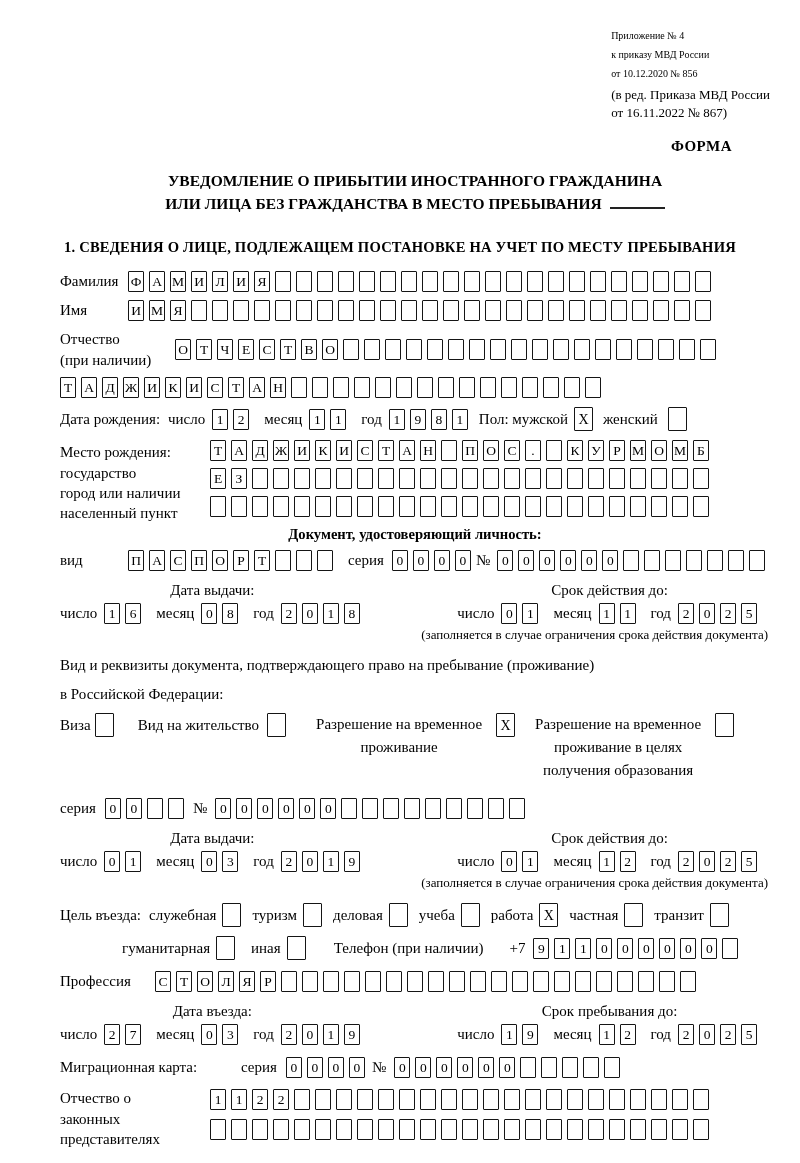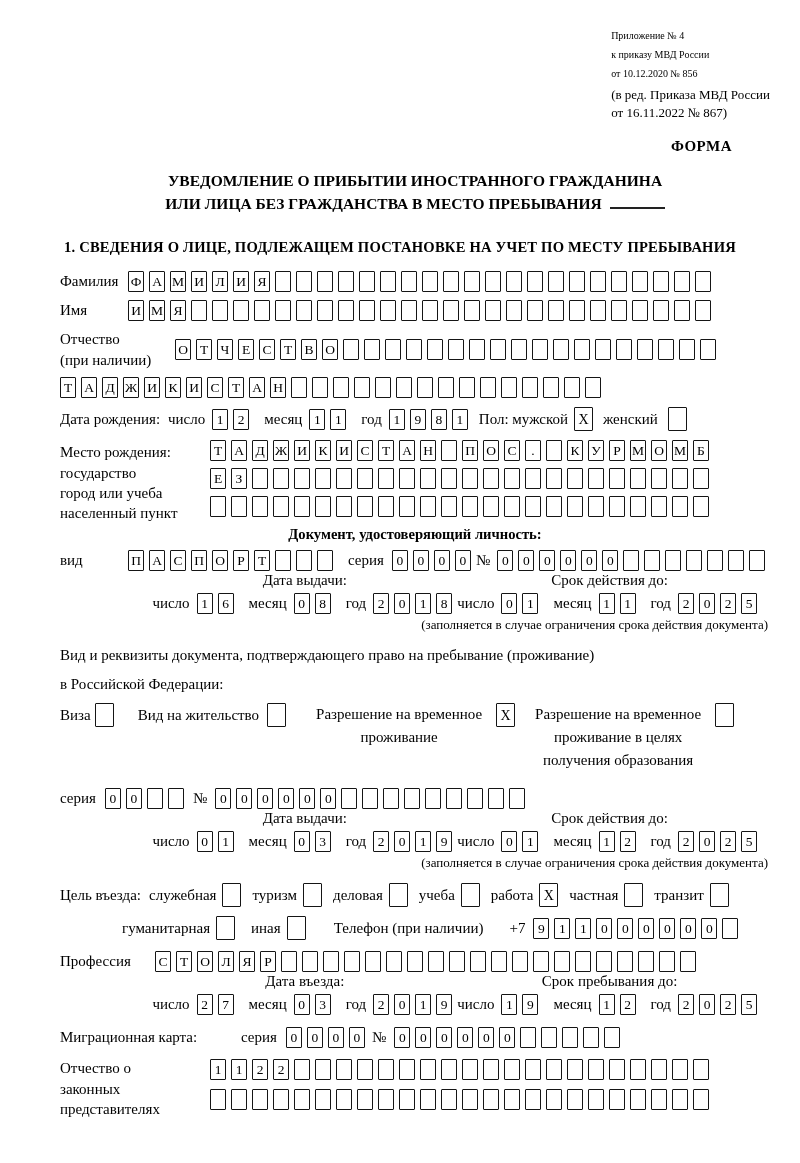--- a/index.html
+++ b/index.html
@@ -31,21 +31,21 @@
     width:14px;height:19px;border:1.6px solid #151515;margin-right:5px;
     display:inline-flex;align-items:center;justify-content:center;
     font-size:13.5px;line-height:19px;flex-shrink:0;background:#fff;border-radius:1px;
   }
   .checkbox{width:17px;height:22px;font-size:14px;margin-right:0;}
   .w68{width:68px;} .w115{width:115px;} .w150{width:150px;} .w95{width:95px;} .w165{width:165px;}
   .stackrows .boxrun{margin-bottom:7px;display:flex;}
   .mt2{margin-top:2px;}
 
   
-  .dates-wrap{display:flex;justify-content:flex-end;padding-right:8px;}
+  .dates-wrap{display:flex;justify-content:space-between;margin-top:10px;padding-right:8px;gap:20px;}
   .date-block{display:flex;flex-direction:column;}
   .date-title{text-align:center;line-height:19px;margin-bottom:3px;}
   .date-line{display:flex;align-items:center;}
   .dlbl{margin:0 7px 0 0;}
   .dgap{margin-left:10px;}
   .fill-note{font-size:13px;text-align:right;margin-top:3px;padding-right:2px;}
 
   .center-bold{font-weight:bold;text-align:center;margin-top:10px;font-size:14.6px;}
   .intro{line-height:29px;margin-top:8px;}
 
@@ -236,21 +236,21 @@
     <span class="gap6">Пол: мужской</span>
     <span class="cell checkbox gap6">X</span>
     <span class="gap10">женский</span>
     <span class="cell checkbox gap10"></span>
   </div>
 
   <div class="row" style="margin-top:9px;">
     <span class="lbl w150">
       <span>Место рождения:</span>
       <span class="l2">государство</span>
-      <span class="l2">город или учеба</span>
+      <span class="l2">город или наличии</span>
       <span class="l2">населенный пункт</span>
     </span>
     <span class="stackrows">
       <span class="boxrun">
           <span class="cell">Т</span>
           <span class="cell">А</span>
           <span class="cell">Д</span>
           <span class="cell">Ж</span>
           <span class="cell">И</span>
           <span class="cell">К</span>

